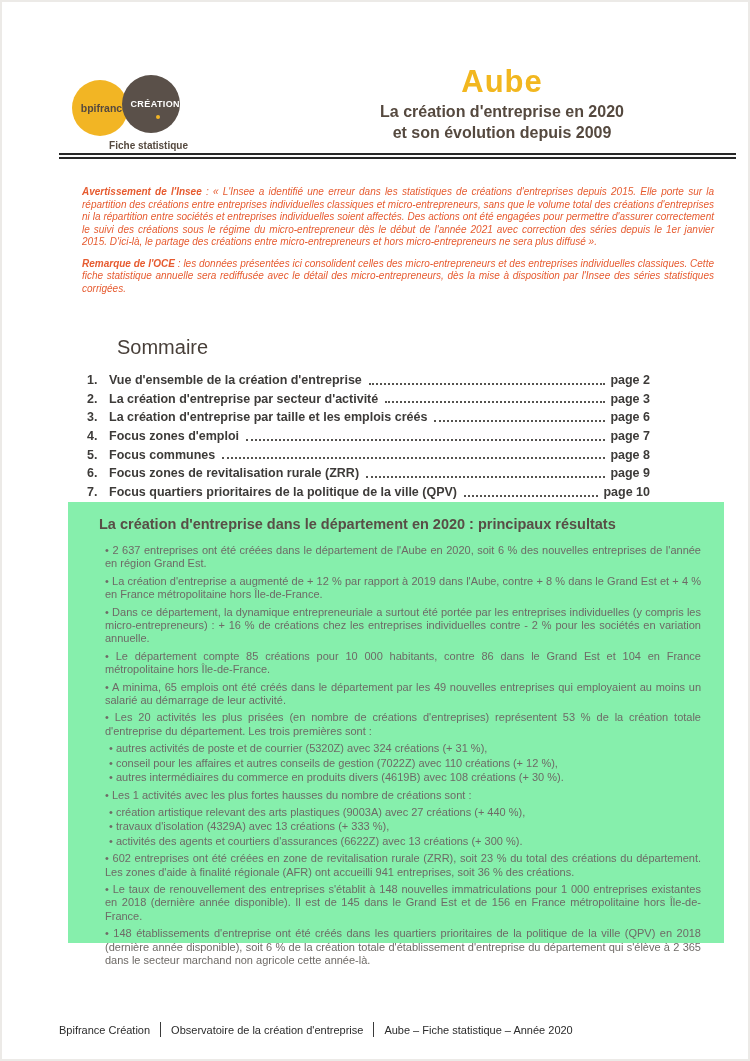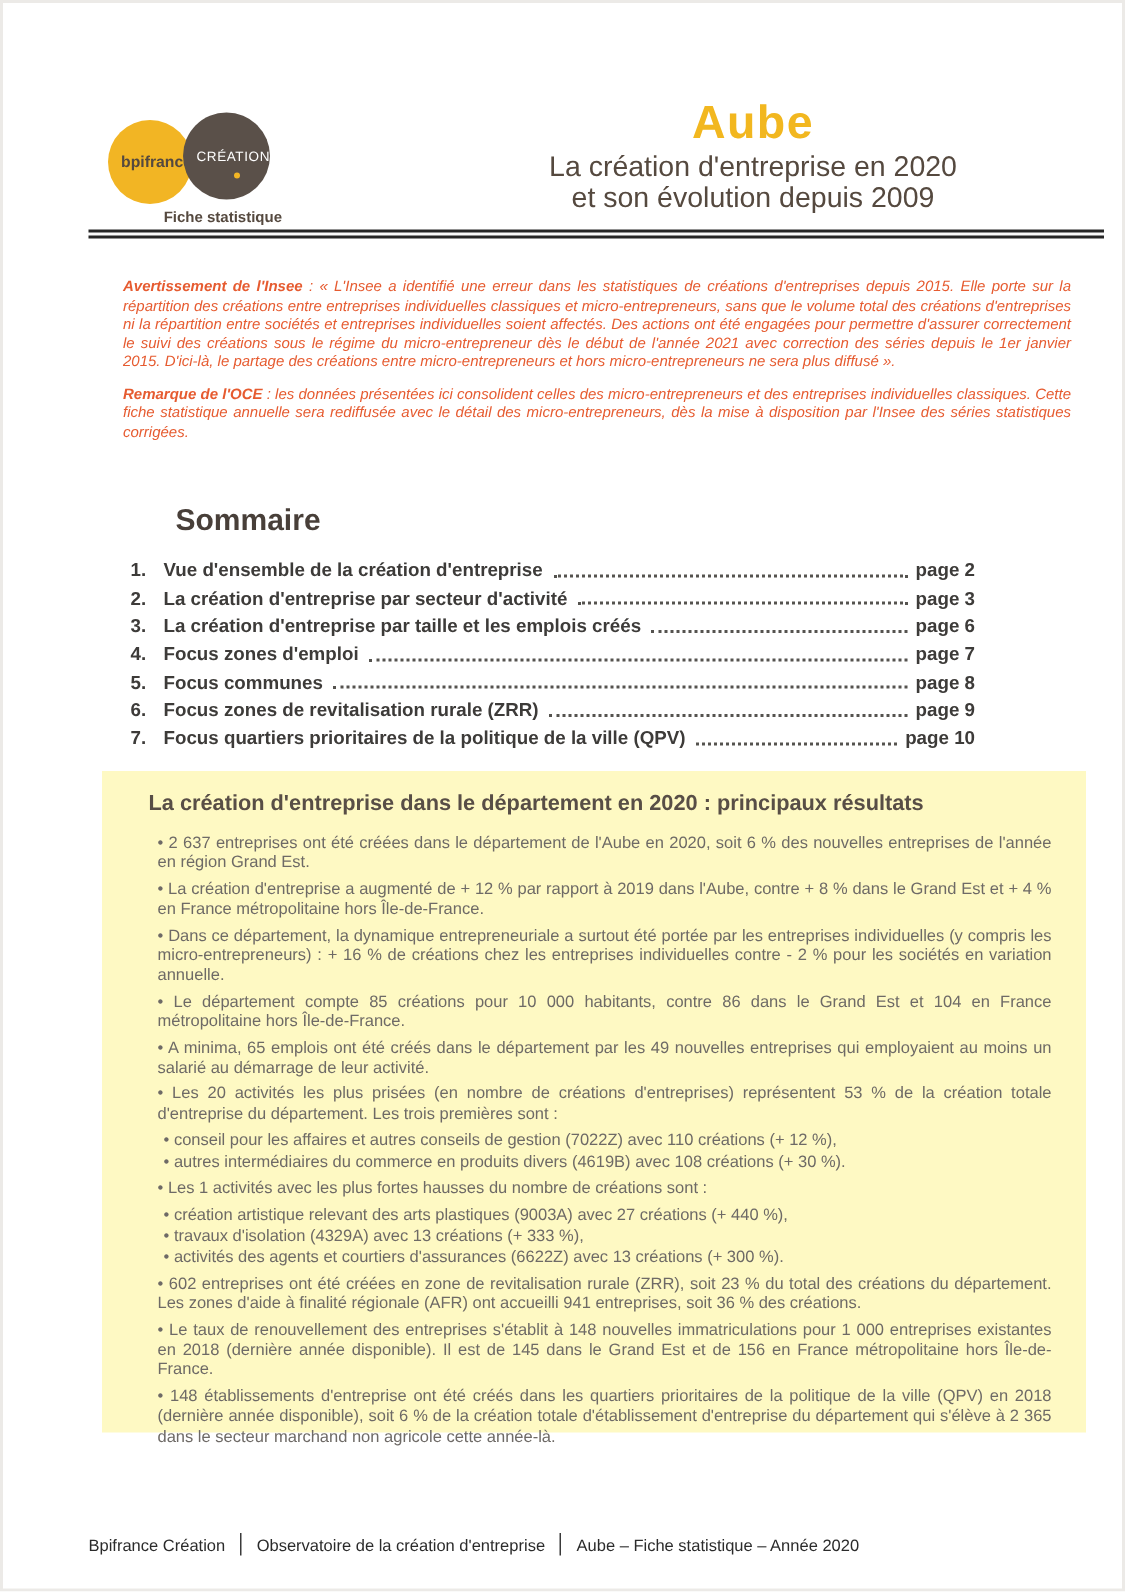--- a/index.html
+++ b/index.html
@@ -5,48 +5,48 @@
   * { margin:0; padding:0; box-sizing:border-box; }
   html,body { width:750px; height:1061px; background:#ffffff; font-family:"Liberation Sans", sans-serif; }
   .page { position:relative; width:750px; height:1061px; background:#fff; border:2px solid #eceae7; overflow:hidden; }
 
   
   .logo-block { position:absolute; left:66px; top:70px; width:126px; }
   .circle { position:absolute; border-radius:50%; display:flex; align-items:center; justify-content:flex-end; }
   .circle.yellow { left:4px; top:8px; width:56px; height:56px; background:#f2b524; z-index:1; }
   .circle.yellow span { font-size:10.5px; font-weight:bold; color:#55493f; }
   .circle.dark { left:54px; top:3px; width:58px; height:58px; background:#5a5049; z-index:2; }
-  .circle.dark span { font-size:9px; font-weight:normal; color:#ffffff; letter-spacing:.4px; }
+  .circle.dark span { font-size:9px; font-weight:bold; color:#ffffff; letter-spacing:.4px; }
   .creation-dot { position:absolute; left:50%; bottom:14px; width:4px; height:4px; margin-left:5px; border-radius:50%; background:#f2b524; }
   .logo-tagline { position:absolute; left:0; top:68px; width:120px; text-align:right; font-size:10px; font-weight:bold; color:#55493f; }
 
   .title-block { position:absolute; left:290px; top:64px; width:420px; text-align:center; }
   .title-block h1 { font-size:31px; font-weight:bold; color:#f2b71f; letter-spacing:1px; line-height:32px; }
-  .subtitle { margin-top:3px; font-size:19px; font-weight:normal; color:#55493f; line-height:21px; }
+  .subtitle { margin-top:3px; font-size:16px; font-weight:bold; color:#55493f; line-height:21px; }
 
   .double-rule { position:absolute; left:57px; top:151px; width:677px; height:6px; border-top:2px solid #262626; border-bottom:2px solid #262626; background:#fafafa; }
 
   
   .notice { position:absolute; left:80px; top:184px; width:632px; color:#e65b30; font-style:italic; font-size:10px; line-height:12.5px; text-align:justify; }
   .notice p { margin-bottom:9px; }
   .notice b { font-weight:bold; }
   .notice .more { text-align:left; }
   .link { color:#e65b30; text-decoration:underline; margin-left:14px; cursor:pointer; }
 
   
   .toc { position:absolute; left:85px; top:334px; width:563px; }
-  .toc h2 { margin:0 0 15px 30px; font-size:20px; font-weight:bold; color:#483f39; }
+  .toc h2 { margin:0 0 15px 30px; font-size:20px; font-weight:normal; color:#483f39; }
   .toc-row { display:flex; align-items:flex-end; font-size:12.5px; font-weight:bold; color:#3d3b39; margin-bottom:6.2px; line-height:12.5px; }
   .toc-num { width:22px; flex:0 0 22px; }
   .toc-lbl { white-space:nowrap; }
   .toc-dots { flex:1 1 auto; border-bottom:2px dotted #55534f; margin:0 5px 2px 7px; min-width:20px; }
   .toc-pg { white-space:nowrap; }
 
   
-  .panel { position:absolute; left:66px; top:512px; width:656px; height:441px; background:#fef9c3; padding:14px 23px 0 23px; }
+  .panel { position:absolute; left:66px; top:500px; width:656px; height:441px; background:#86efac; padding:14px 23px 0 23px; }
   .panel h3 { font-size:14.5px; font-weight:bold; color:#584e46; margin:0 0 12px 8px; }
   .bullet { font-size:11px; line-height:13.4px; color:#6e6a66; text-align:justify; margin-bottom:4px;margin-left:14px; }
   .bullet::before { content:"• "; }
   .subs { margin:0 0 4px 18px; }
   .sub { font-size:11px; line-height:13.4px; color:#6e6a66; margin-bottom:1px; }
   .sub::before { content:"• "; }
 
   
   .doc-footer { position:absolute; left:57px; top:1020px; font-size:11px; color:#2b2b2b; white-space:nowrap; }
   .sep { display:inline-block; width:1px; height:15px; background:#3a3a3a; margin:0 10px; vertical-align:-3px; }
@@ -133,20 +133,21 @@
     <h3>La création d'entreprise dans le département en 2020 : principaux résultats</h3>
 
     <p class="bullet"><span>2 637 entreprises ont été créées dans le département de l'Aube en 2020, soit 6 % des nouvelles entreprises de l'année en région Grand Est.</span></p>
     <p class="bullet"><span>La création d'entreprise a augmenté de + 12 % par rapport à 2019 dans l'Aube, contre + 8 % dans le Grand Est et + 4 % en France métropolitaine hors Île-de-France.</span></p>
     <p class="bullet"><span>Dans ce département, la dynamique entrepreneuriale a surtout été portée par les entreprises individuelles (y compris les micro-entrepreneurs) : + 16 % de créations chez les entreprises individuelles contre - 2 % pour les sociétés en variation annuelle.</span></p>
     <p class="bullet"><span>Le département compte 85 créations pour 10 000 habitants, contre 86 dans le Grand Est et 104 en France métropolitaine hors Île-de-France.</span></p>
     <p class="bullet"><span>A minima, 65 emplois ont été créés dans le département par les 49 nouvelles entreprises qui employaient au moins un salarié au démarrage de leur activité.</span></p>
 
     <p class="bullet"><span>Les 20 activités les plus prisées (en nombre de créations d'entreprises) représentent 53 % de la création totale d'entreprise du département. Les trois premières sont :</span></p>
     <div class="subs">
+      <p class="sub">autres activités de poste et de courrier (5320Z) avec 324 créations (+ 31 %),</p>
       <p class="sub">conseil pour les affaires et autres conseils de gestion (7022Z) avec 110 créations (+ 12 %),</p>
       <p class="sub">autres intermédiaires du commerce en produits divers (4619B) avec 108 créations (+ 30 %).</p>
     </div>
 
     <p class="bullet"><span>Les 1 activités avec les plus fortes hausses du nombre de créations sont :</span></p>
     <div class="subs">
       <p class="sub">création artistique relevant des arts plastiques (9003A) avec 27 créations (+ 440 %),</p>
       <p class="sub">travaux d'isolation (4329A) avec 13 créations (+ 333 %),</p>
       <p class="sub">activités des agents et courtiers d'assurances (6622Z) avec 13 créations (+ 300 %).</p>
     </div>

